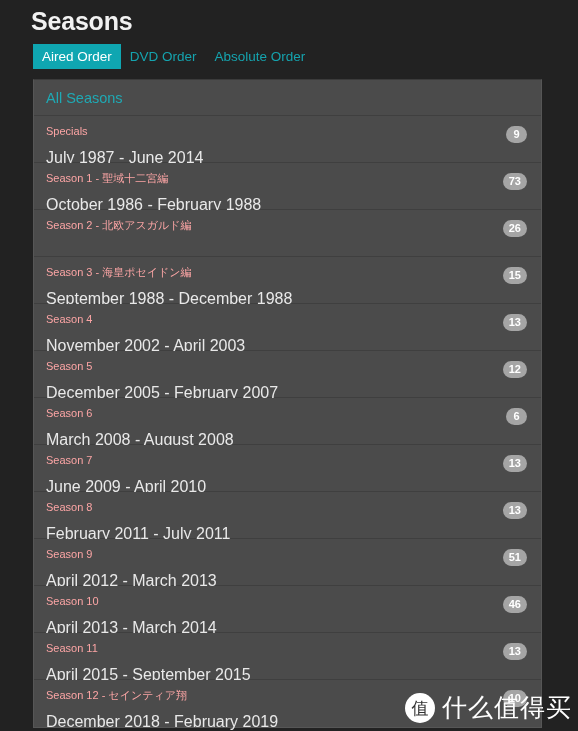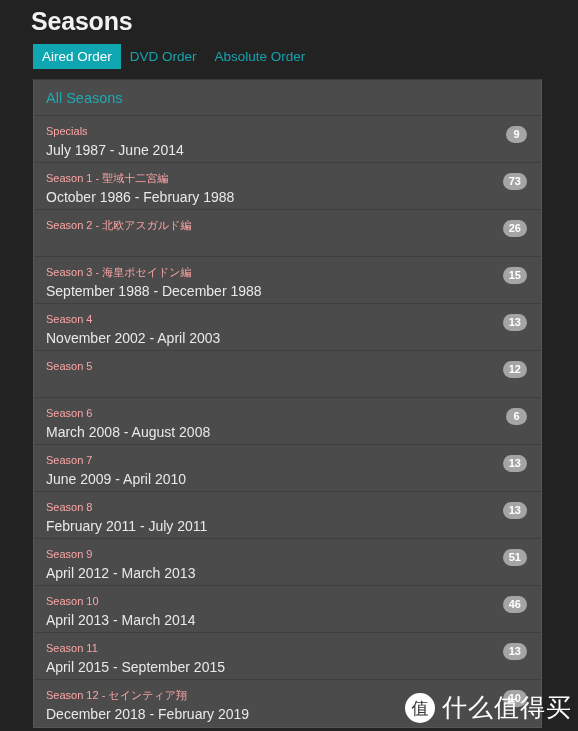--- a/index.html
+++ b/index.html
@@ -78,24 +78,24 @@
 
   .season-name {
     font-size:11px;
     color:#fca5a5;
     line-height:20px;
     display:inline-block;
   }
   .season-row.hovered .season-name {
   }
   .season-dates {
-    font-size:14px;
+    font-size:16px;
     color:#e9e9e9;
     line-height:17px;
-    margin-top:1px;
+    margin-top:8px;
   }
 
   .badge {
     position:absolute;
     right:14px; top:10px;
     min-width:21px;
     height:17px;
     padding:0 6px;
     border-radius:9px;
     background:#a5a5a5;
@@ -175,20 +175,21 @@
     </div>
 
     <div class="season-row">
       <span class="season-name">Season 4</span>
       <div class="season-dates">November 2002 - April 2003</div>
       <span class="badge">13</span>
     </div>
 
     <div class="season-row">
       <span class="season-name">Season 5</span>
+      <div class="season-dates">December 2005 - February 2007</div>
       <span class="badge">12</span>
     </div>
 
     <div class="season-row">
       <span class="season-name">Season 6</span>
       <div class="season-dates">March 2008 - August 2008</div>
       <span class="badge">6</span>
     </div>
 
     <div class="season-row hovered">

